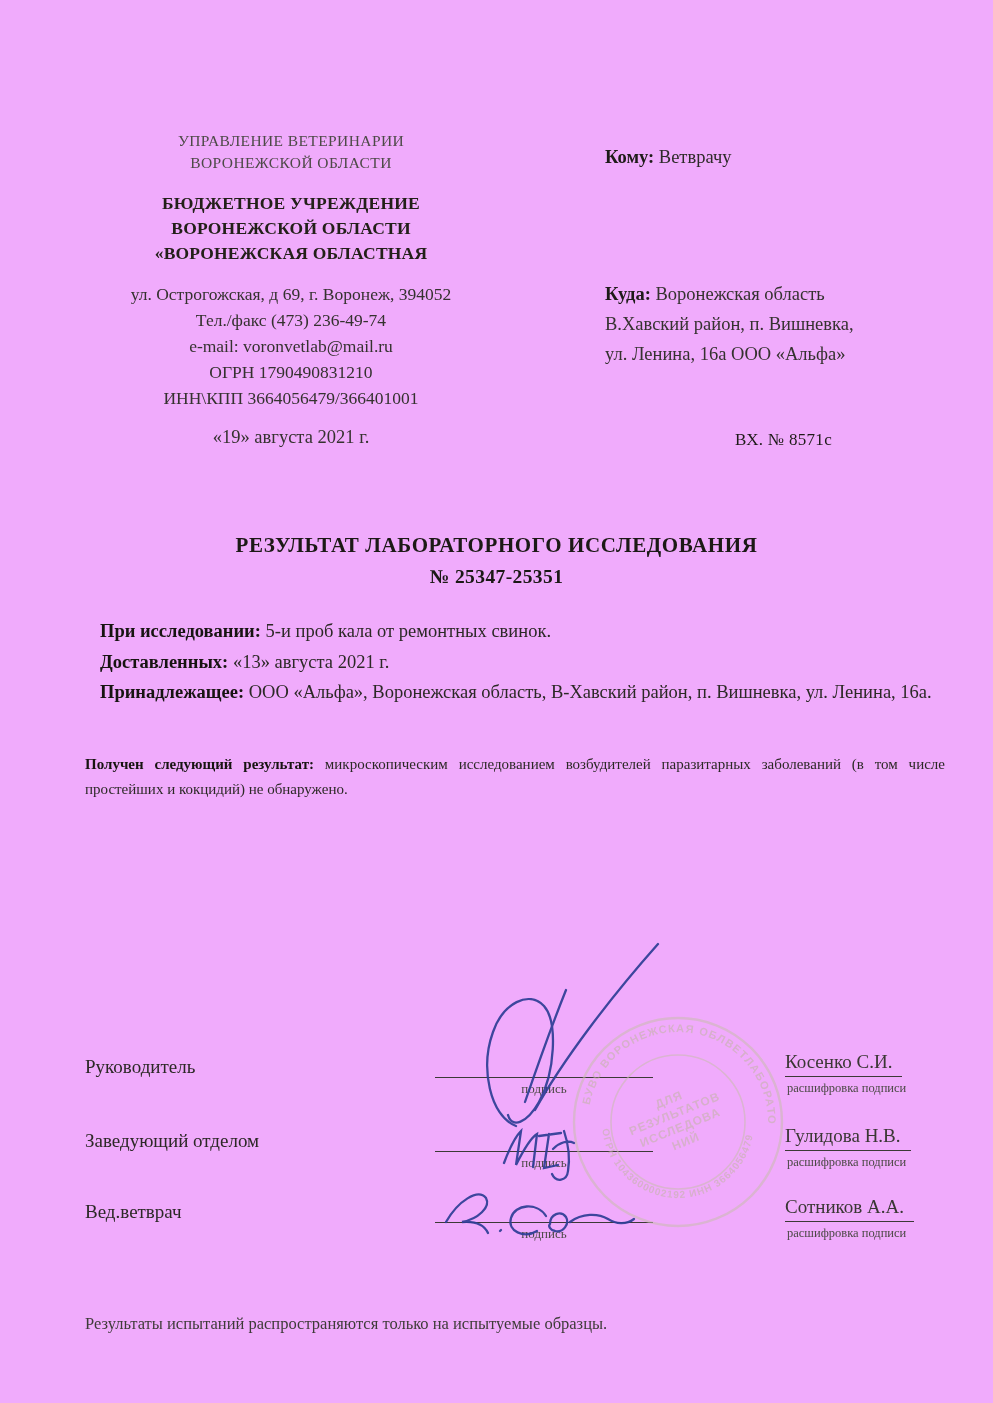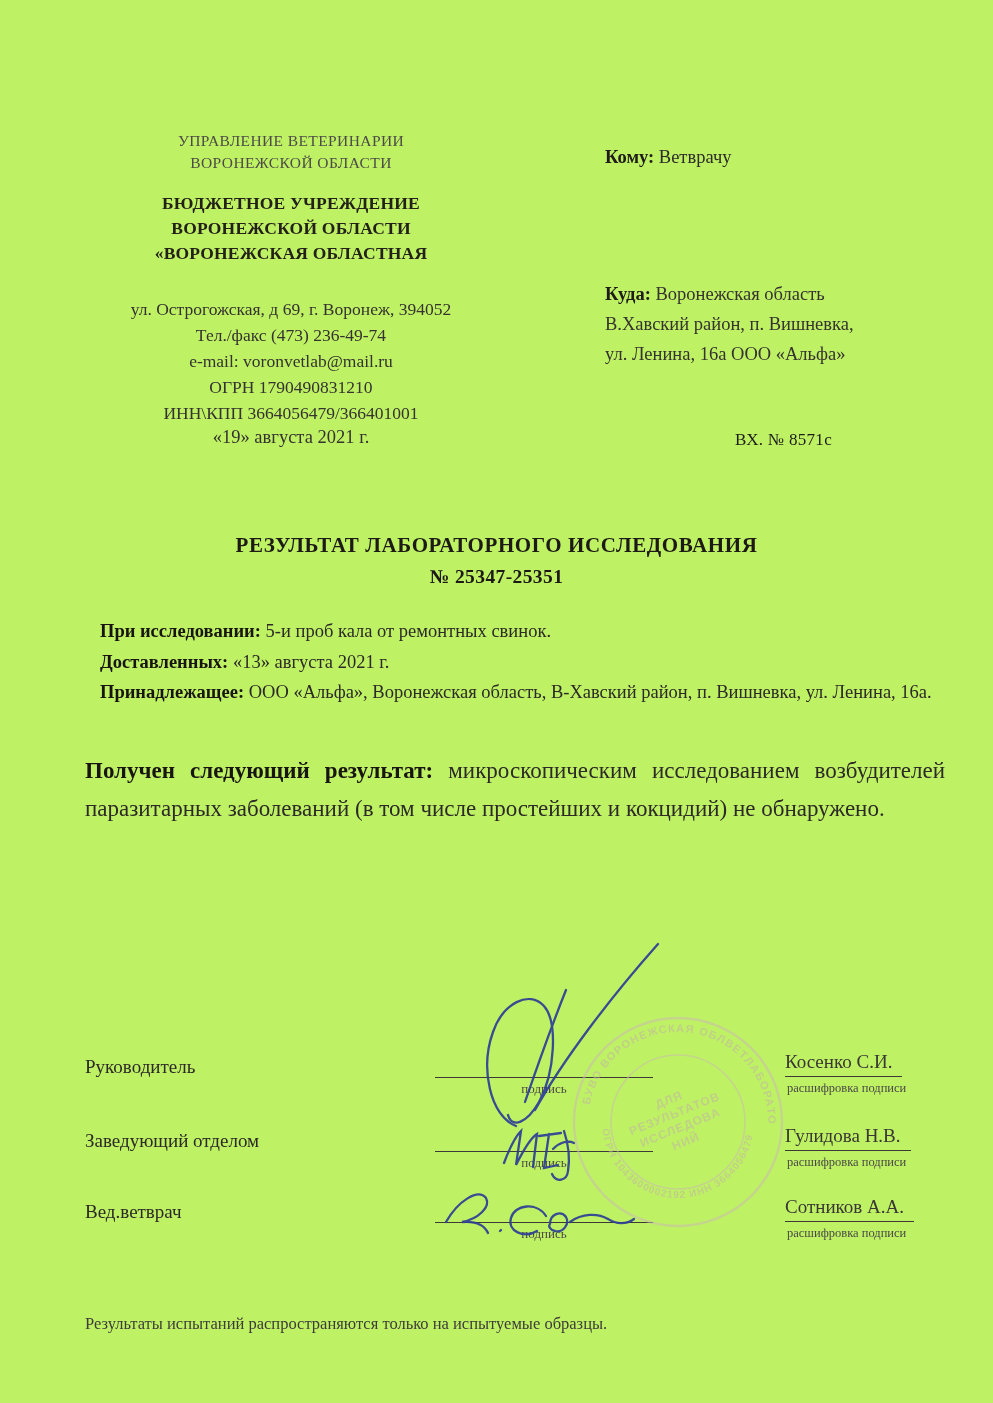--- a/index.html
+++ b/index.html
@@ -1,46 +1,46 @@
 <!DOCTYPE html>
 <html lang="ru"><head>
 <meta charset="utf-8">
 <title>Результат лабораторного исследования</title>
 <style>
   html,body{margin:0;padding:0;background:#ffffff;}
   .page{
     position:relative;
     width:993px;height:1403px;
-    background:#bef264;
+    background:#f0abfc;
     font-family:"Liberation Serif","DejaVu Serif",serif;
     color:#2e2b29;
     overflow:hidden;
   }
   
   .hdr-left{position:absolute;left:95px;top:130px;width:392px;text-align:center;}
   .dept{font-size:15.5px;letter-spacing:.4px;color:#4d4a47;line-height:1.45;}
   .org{margin-top:16px;font-size:17.5px;font-weight:bold;color:#232019;line-height:1.42;letter-spacing:.2px;}
-  .addr{margin-top:32px;font-size:17.5px;color:#35322f;line-height:1.48;}
+  .addr{margin-top:17px;font-size:17.5px;color:#35322f;line-height:1.48;}
   
   .hdr-right{position:absolute;left:605px;top:147px;width:352px;font-size:18.5px;}
   .to-line b{font-weight:bold;color:#1e1b18;}
   .where-block{margin-top:112px;line-height:1.62;color:#35322f;}
   .where-block b{color:#1e1b18;}
   .date-line{position:absolute;left:95px;top:427px;width:392px;text-align:center;font-size:18.5px;color:#35322f;}
   .incoming{position:absolute;left:735px;top:430px;font-size:17px;font-weight:normal;color:#1e1b18;letter-spacing:.3px;}
   
   .doc-title{position:absolute;left:0;top:533px;width:100%;text-align:center;font-weight:bold;color:#1c1916;}
   .doc-title .t1{font-size:21px;letter-spacing:.6px;}
   .doc-title .t2{font-size:19.5px;margin-top:8px;letter-spacing:.4px;}
   
   .body-block{position:absolute;left:85px;top:616px;width:860px;font-size:18.5px;line-height:1.66;color:#2c2926;margin-left:15px;}
   .body-block p{margin:0;}
   .body-block p.just{text-align:justify;}
   .body-block b{color:#171411;}
-  .result-block{position:absolute;left:85px;top:752px;width:860px;font-size:23px;line-height:1.66;color:#2c2926;text-align:justify;}
+  .result-block{position:absolute;left:85px;top:752px;width:860px;font-size:15px;line-height:1.66;color:#2c2926;text-align:justify;}
   .result-block b{color:#171411;}
   
   .sig-row{position:absolute;left:0;width:100%;height:64px;}
   .sig-role{position:absolute;left:85px;top:0;font-size:19px;color:#2c2926;}
   .sig-line{position:absolute;left:435px;top:21px;width:218px;border-top:1.7px solid #3c3936;}
   .sig-line-caption{position:absolute;left:435px;top:25px;width:218px;text-align:center;font-size:13px;color:#4c4946;}
   .sig-name{position:absolute;left:785px;top:-5px;font-size:19px;color:#3a3734;border-bottom:1.7px solid #3c3936;padding:0 10px 3px 0;}
   .sig-name-caption{position:absolute;left:787px;top:25px;font-size:12.5px;color:#4c4946;}
   
   .stamp-svg{position:absolute;left:556px;top:1000px;pointer-events:none;}

